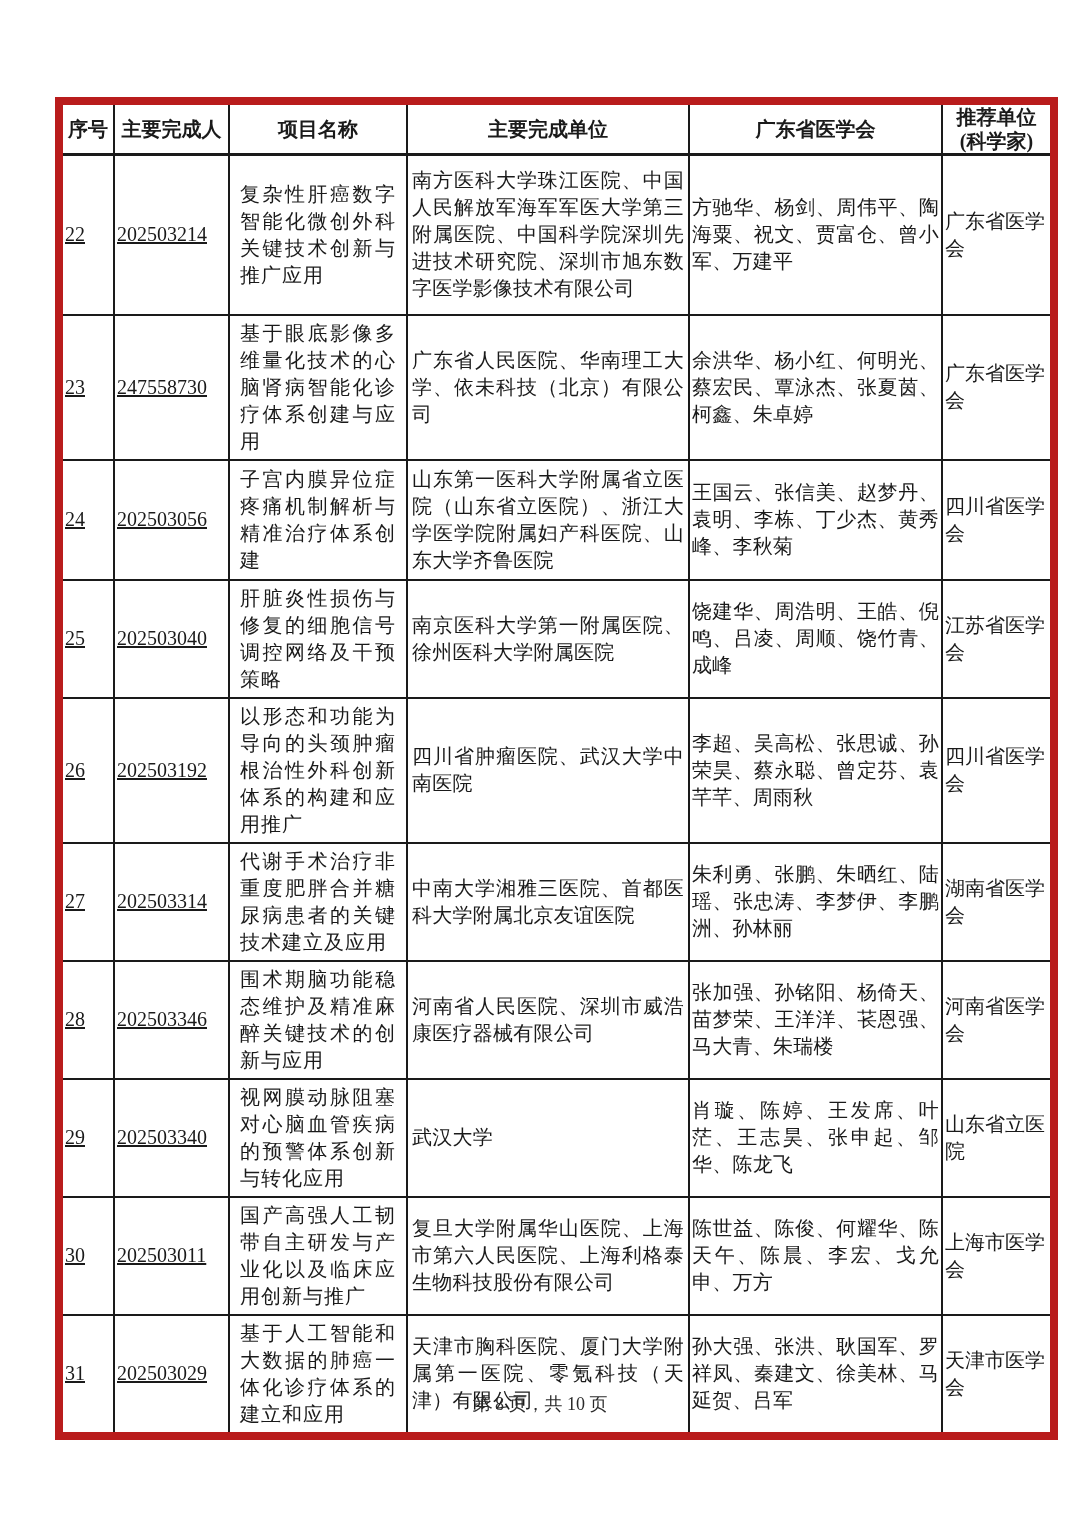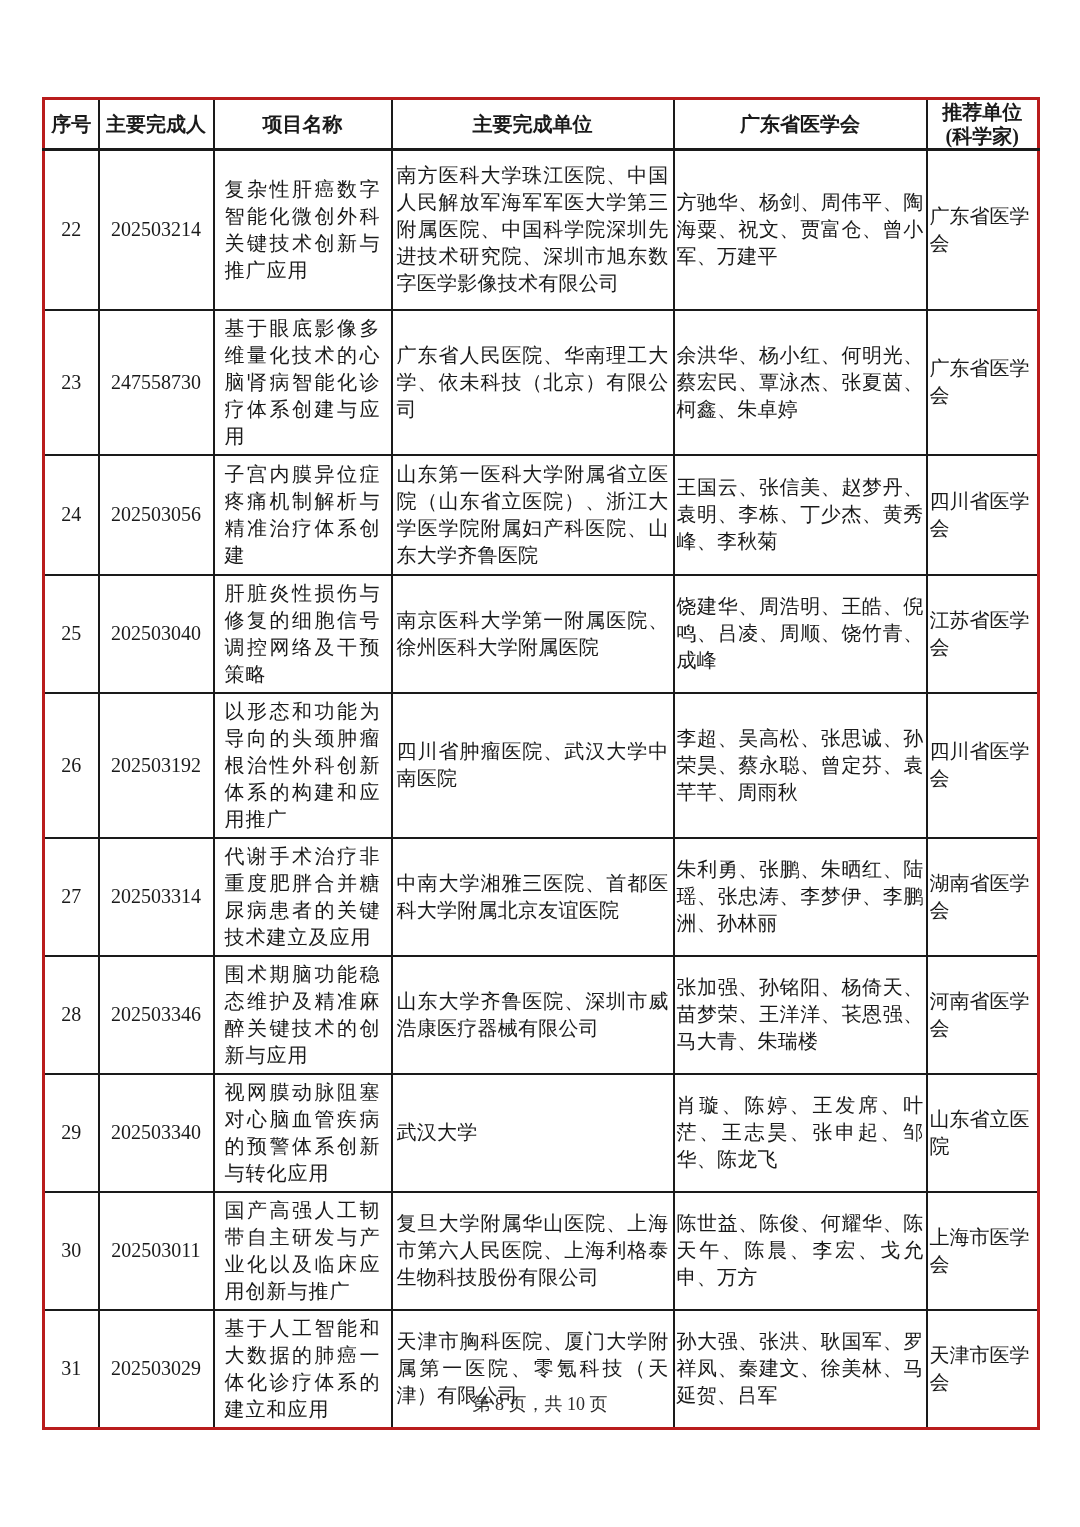--- a/index.html
+++ b/index.html
@@ -7,24 +7,24 @@
     width:1080px;height:1527px;
     background:#ffffff;
     font-family:"Liberation Serif","DejaVu Serif",serif;
     color:#1a1a1a;
     position:relative;
   }
   .page{
     position:relative;width:1080px;height:1527px;background:#fff;overflow:hidden;
   }
   table.projects{
-    position:absolute;left:42px;top:97px;
+    position:absolute;left:55px;top:97px;
     border-collapse:collapse;table-layout:fixed;
     width:995px;
-    border:3px solid #b91c1c;
+    border:8px solid #b91c1c;
   }
   col.c-no{width:55px;}
   col.c-code{width:115px;}
   col.c-name{width:178px;}
   col.c-units{width:282px;}
   col.c-people{width:253px;}
   col.c-rec{width:112px;}
   th,td{
     border:2px solid #1a1a1a;
     vertical-align:middle;
@@ -37,23 +37,23 @@
     font-weight:bold;
     text-align:center;
     height:48px;
     white-space:pre-line;
     line-height:24px;
     padding:0 2px;
     border-bottom-width:3px;
     font-size:20px;
   }
   td.cell-no, td.cell-code{
-    text-align:center;
     letter-spacing:0;
     padding:2px;
+    text-decoration:underline;
   }
   td.cell-name{
     text-align:justify;
     letter-spacing:1px;
     padding:4px 10px;
   }
   td.cell-units{
     text-align:justify;
     letter-spacing:0.25px;
     padding:4px 4px;
@@ -159,21 +159,21 @@
       <td class="cell-code">202503314</td>
       <td class="cell-name">代谢手术治疗非重度肥胖合并糖尿病患者的关键技术建立及应用</td>
       <td class="cell-units">中南大学湘雅三医院、首都医科大学附属北京友谊医院</td>
       <td class="cell-people">朱利勇、张鹏、朱晒红、陆瑶、张忠涛、李梦伊、李鹏洲、孙林丽</td>
       <td class="cell-rec">湖南省医学会</td>
     </tr>
         <tr>
       <td class="cell-no">28</td>
       <td class="cell-code">202503346</td>
       <td class="cell-name">围术期脑功能稳态维护及精准麻醉关键技术的创新与应用</td>
-      <td class="cell-units">山东大学齐鲁医院、深圳市威浩康医疗器械有限公司</td>
+      <td class="cell-units">河南省人民医院、深圳市威浩康医疗器械有限公司</td>
       <td class="cell-people">张加强、孙铭阳、杨倚天、苗梦荣、王洋洋、苌恩强、马大青、朱瑞楼</td>
       <td class="cell-rec">河南省医学会</td>
     </tr>
         <tr>
       <td class="cell-no">29</td>
       <td class="cell-code">202503340</td>
       <td class="cell-name">视网膜动脉阻塞对心脑血管疾病的预警体系创新与转化应用</td>
       <td class="cell-units">武汉大学</td>
       <td class="cell-people">肖璇、陈婷、王发席、叶茫、王志昊、张申起、邹华、陈龙飞</td>
       <td class="cell-rec">山东省立医院</td>

